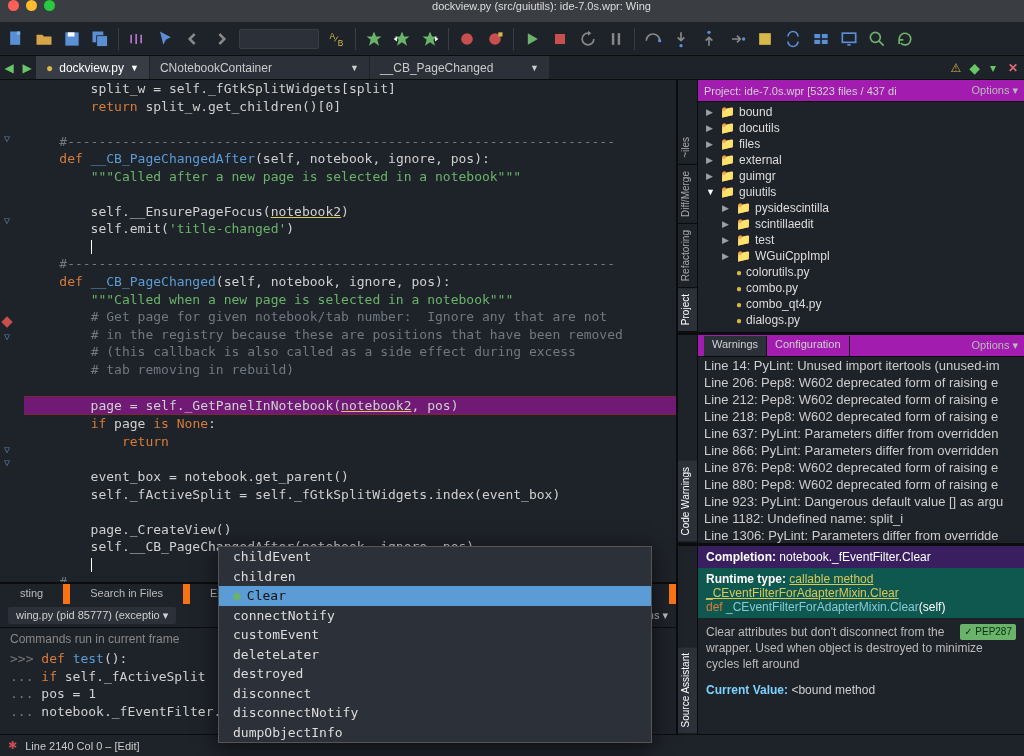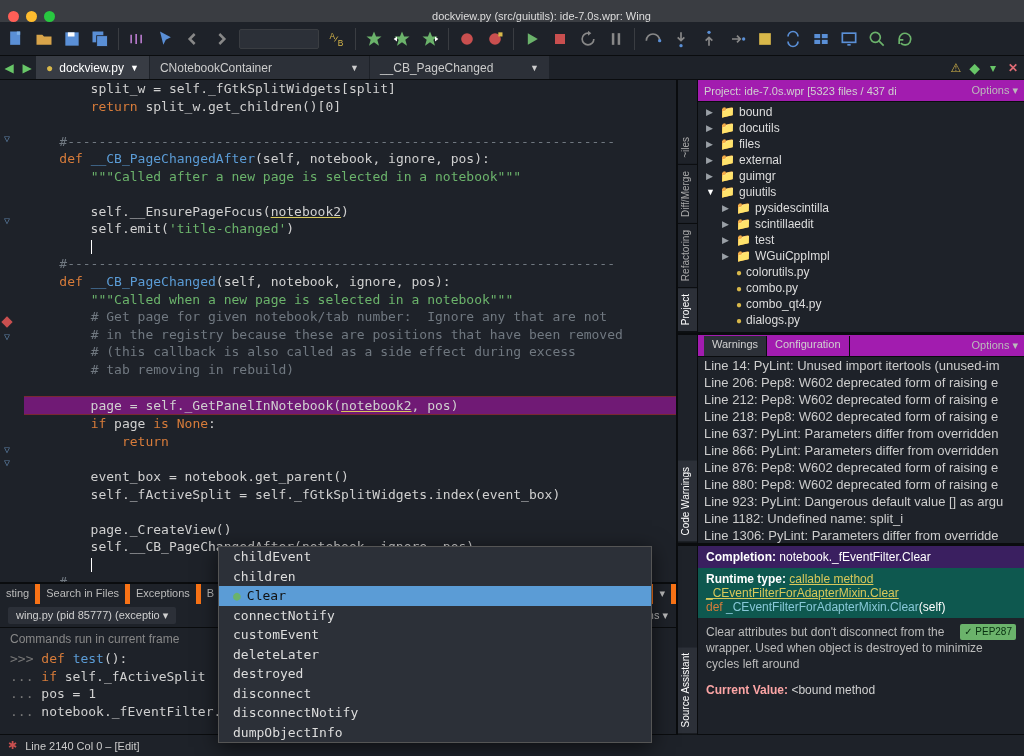--- a/index.html
+++ b/index.html
@@ -14,21 +14,21 @@
   display: flex;
   flex-direction: column;
 }
 .mono { font-family: Menlo, Consolas, monospace; font-size: 13px; line-height: 1.35; }
 
 
 .titlebar {
   height: 22px;
   background: #3a3d42;
   display: flex;
-  align-items: flex-end;
+  align-items: flex-start;
   padding: 0 8px;
   font-size: 11px;
   color: #ddd;
 }
 .traffic { display: flex; gap: 7px; margin-right: 12px; }
 .traffic span { width: 11px; height: 11px; border-radius: 50%; display: block; }
 .tl-close { background: #ff5f57; }
 .tl-min { background: #febc2e; }
 .tl-max { background: #28c840; }
 .titlebar-title { flex: 1; text-align: center; }
@@ -129,21 +129,21 @@
 
 
 .bottom-tabs {
   height: 22px;
   background: #1e2229;
   border-top: 2px solid #0a0c0e;
   display: flex;
   align-items: stretch;
   font-size: 11px;
 }
-.bottom-tabs .btab { padding: 3px 6px; border-right: 5px solid #f97316; color: #bbb; white-space: nowrap; overflow: hidden; text-align: right; }
+.bottom-tabs .btab { padding: 3px 20px; border-right: 7px solid #f97316; color: #bbb; white-space: nowrap; overflow: hidden; text-align: right; }
 .bottom-tabs .btab.active { background: #2c3038; }
 .bottom-tabs .sp { flex: 1; }
 
 
 .console {
   height: 130px;
   background: #1e2229;
   display: flex;
   flex-direction: column;
 }
@@ -224,21 +224,21 @@
 .assistant { flex: 1; overflow: hidden; font-size: 12px; }
 .assistant .row { padding: 4px 8px; }
 .assistant .completion { background: #3a1f60; color: #fff; }
 .assistant .runtime { background: #0e584f; color: #fff; }
 .assistant .k { font-weight: bold; }
 .assistant .link { color: #d8c85a; text-decoration: underline; }
 .assistant .def-kw { color: #d87c3a; }
 .assistant .def-nm { color: #88c8d8; }
 .assistant .desc { color: #bbb; padding: 6px 8px; line-height: 1.35; }
 .assistant .pep { background: #6bb36b; color: #083010; font-size: 10px; padding: 1px 4px; border-radius: 2px; float: right; }
-.assistant .curval { color: #fca5a5; font-weight: bold; }
+.assistant .curval { color: #7dd3fc; font-weight: bold; }
 
 .vertical-split { height: 3px; background: #0a0c0e; }
 </style>
 </head>
 <body>
 
 <div class="titlebar">
   <div class="traffic">
     <span class="tl-close"></span>
     <span class="tl-min"></span>

